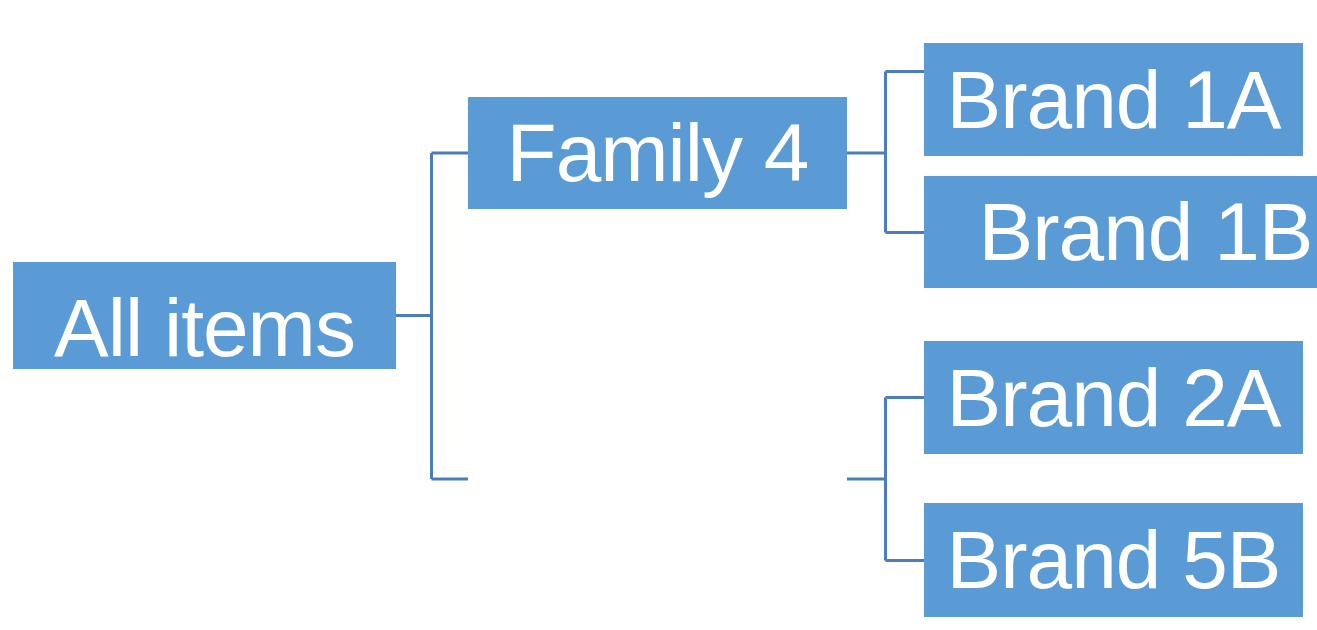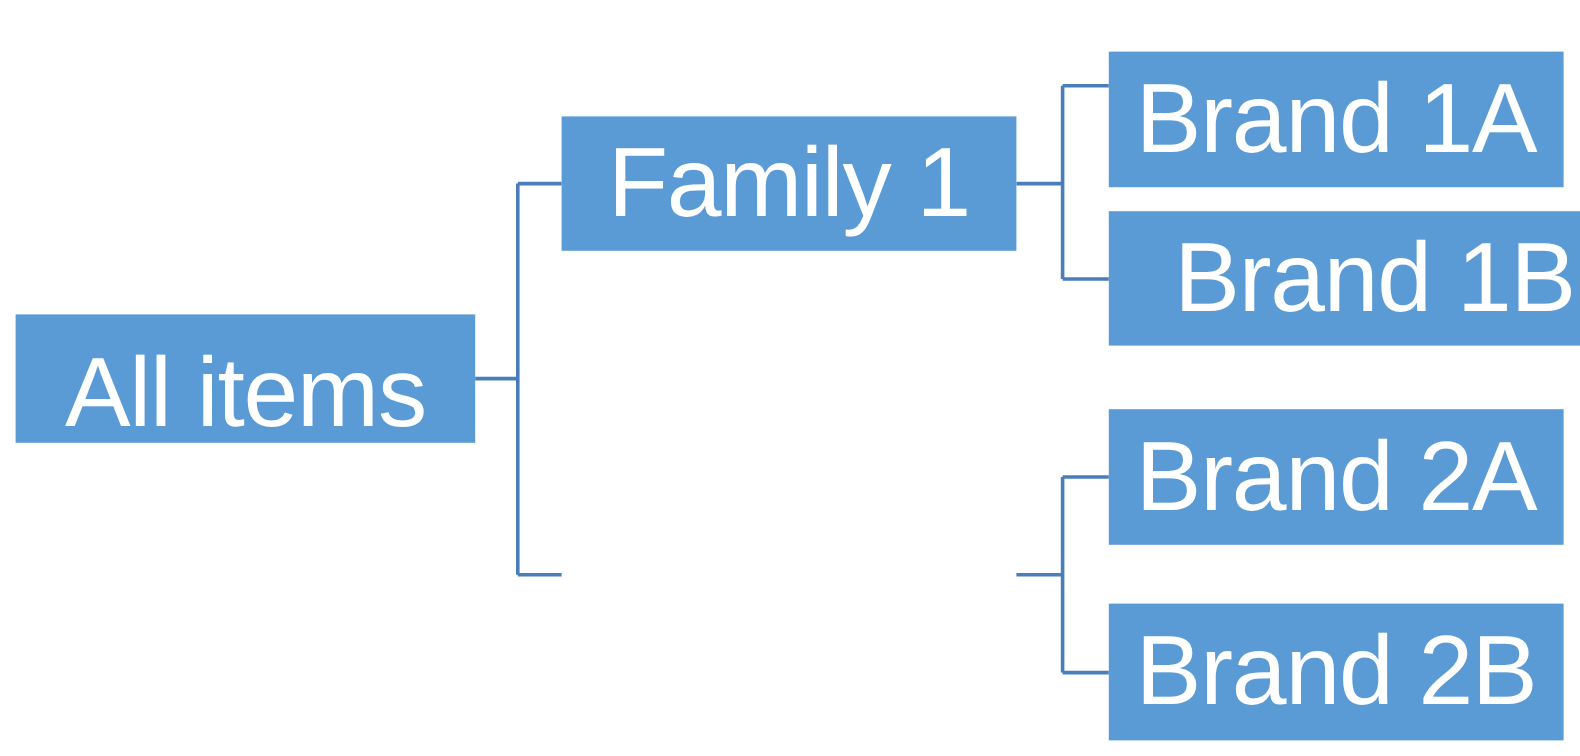--- a/index.html
+++ b/index.html
@@ -52,33 +52,33 @@
     <path d="M396 315.5 H431.5 M431.5 153 V479 M431.5 153 H468 M431.5 479 H468"></path>
     <path d="M847 153 H885.5 M885.5 71.5 V232.5 M885.5 71.5 H924 M885.5 232.5 H924"></path>
     <path d="M847 479 H885.5 M885.5 397.5 V560.5 M885.5 397.5 H924 M885.5 560.5 H924"></path>
   </svg>
 
   <div class="node" id="node-all-items">
     <span>All items</span>
   </div>
 
   <div class="node" id="node-family-1">
-    <span>Family 1</span>
+    <span>Family 4</span>
   </div>
 
 
   <div class="node" id="node-brand-1a">
     <span>Brand 1A</span>
   </div>
 
   <div class="node" id="node-brand-1b">
     <span>Brand 1B</span>
   </div>
 
   <div class="node" id="node-brand-2a">
     <span>Brand 2A</span>
   </div>
 
   <div class="node" id="node-brand-2b">
-    <span>Brand 2B</span>
+    <span>Brand 5B</span>
   </div>
 
 </div>
 
 </body></html>

